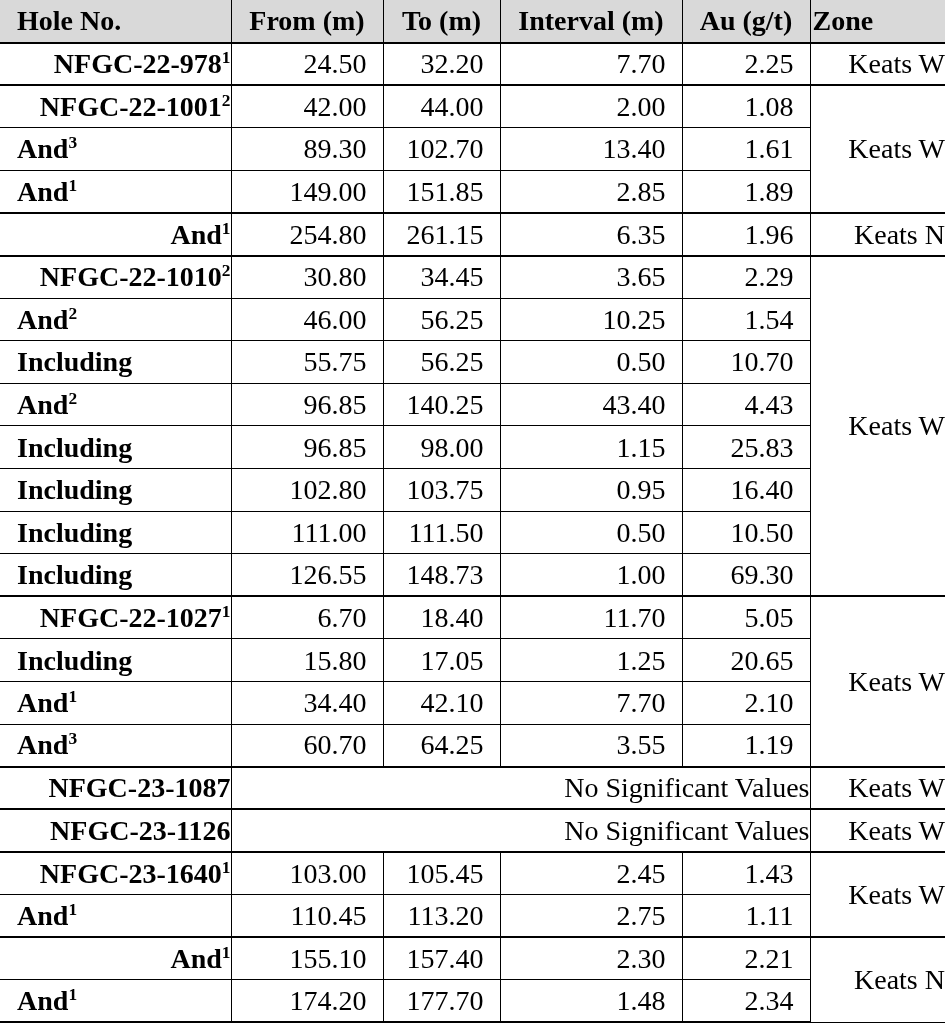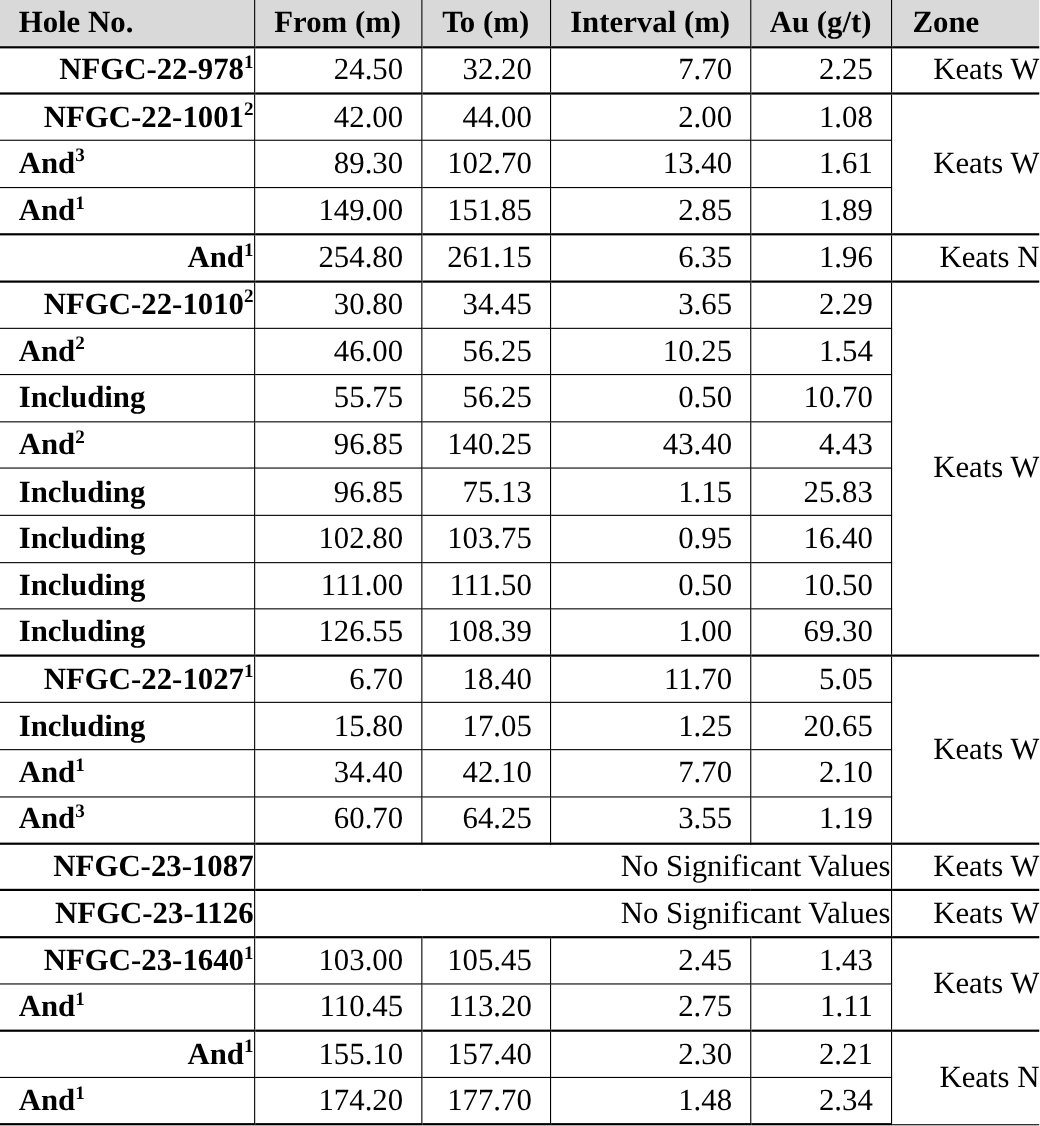--- a/index.html
+++ b/index.html
@@ -39,21 +39,21 @@
   .drill th:last-child, .drill td.zone, .drill td.zone-edge { border-right: none; }
   .drill tbody tr:last-child td { border-bottom: 2.5px solid var(--border-color); }
   
   .drill tr.thick td, .drill tr.thick th { border-top: 2.8px solid var(--border-color); text-align: right; }
 
   .drill th.h-hole, .drill td.hole { text-align: left; padding-left: 17px; }
   .drill th.h-num { text-align: center; margin-top: 28px; }
   .drill td.hole { font-weight: bold; }
   .drill td.num { text-align: right; padding-right: 16px; }
   .drill td.note { text-align: center; }
-  .drill th.h-zone, .drill td.zone { text-align: left; padding-left: 19px; }
+  .drill th.h-zone, .drill td.zone { text-align: left; padding-left: 2px; }
   .drill sup { font-size: 0.62em; line-height: 0; }
 </style>
 </head>
 <body>
 
 <table class="drill">
   <colgroup>
     <col style="width:231px">
     <col style="width:152px">
     <col style="width:117px">
@@ -135,42 +135,42 @@
       <tr>
         <td class="hole"><span>And</span><sup>2</sup></td>
         <td class="num">96.85</td>
         <td class="num">140.25</td>
         <td class="num">43.40</td>
         <td class="num">4.43</td>
       </tr>
       <tr>
         <td class="hole"><span>Including</span></td>
         <td class="num">96.85</td>
-        <td class="num">75.13</td>
+        <td class="num">98.00</td>
         <td class="num">1.15</td>
         <td class="num">25.83</td>
       </tr>
       <tr>
         <td class="hole"><span>Including</span></td>
         <td class="num">102.80</td>
         <td class="num">103.75</td>
         <td class="num">0.95</td>
         <td class="num">16.40</td>
       </tr>
       <tr>
         <td class="hole"><span>Including</span></td>
         <td class="num">111.00</td>
         <td class="num">111.50</td>
         <td class="num">0.50</td>
         <td class="num">10.50</td>
       </tr>
       <tr>
         <td class="hole"><span>Including</span></td>
         <td class="num">126.55</td>
-        <td class="num">108.39</td>
+        <td class="num">148.73</td>
         <td class="num">1.00</td>
         <td class="num">69.30</td>
       </tr>
       <tr class="thick">
         <td class="hole"><span>NFGC-22-1027</span><sup>1</sup></td>
         <td class="num">6.70</td>
         <td class="num">18.40</td>
         <td class="num">11.70</td>
         <td class="num">5.05</td>
         <td rowspan="4" class="zone">Keats W</td>

